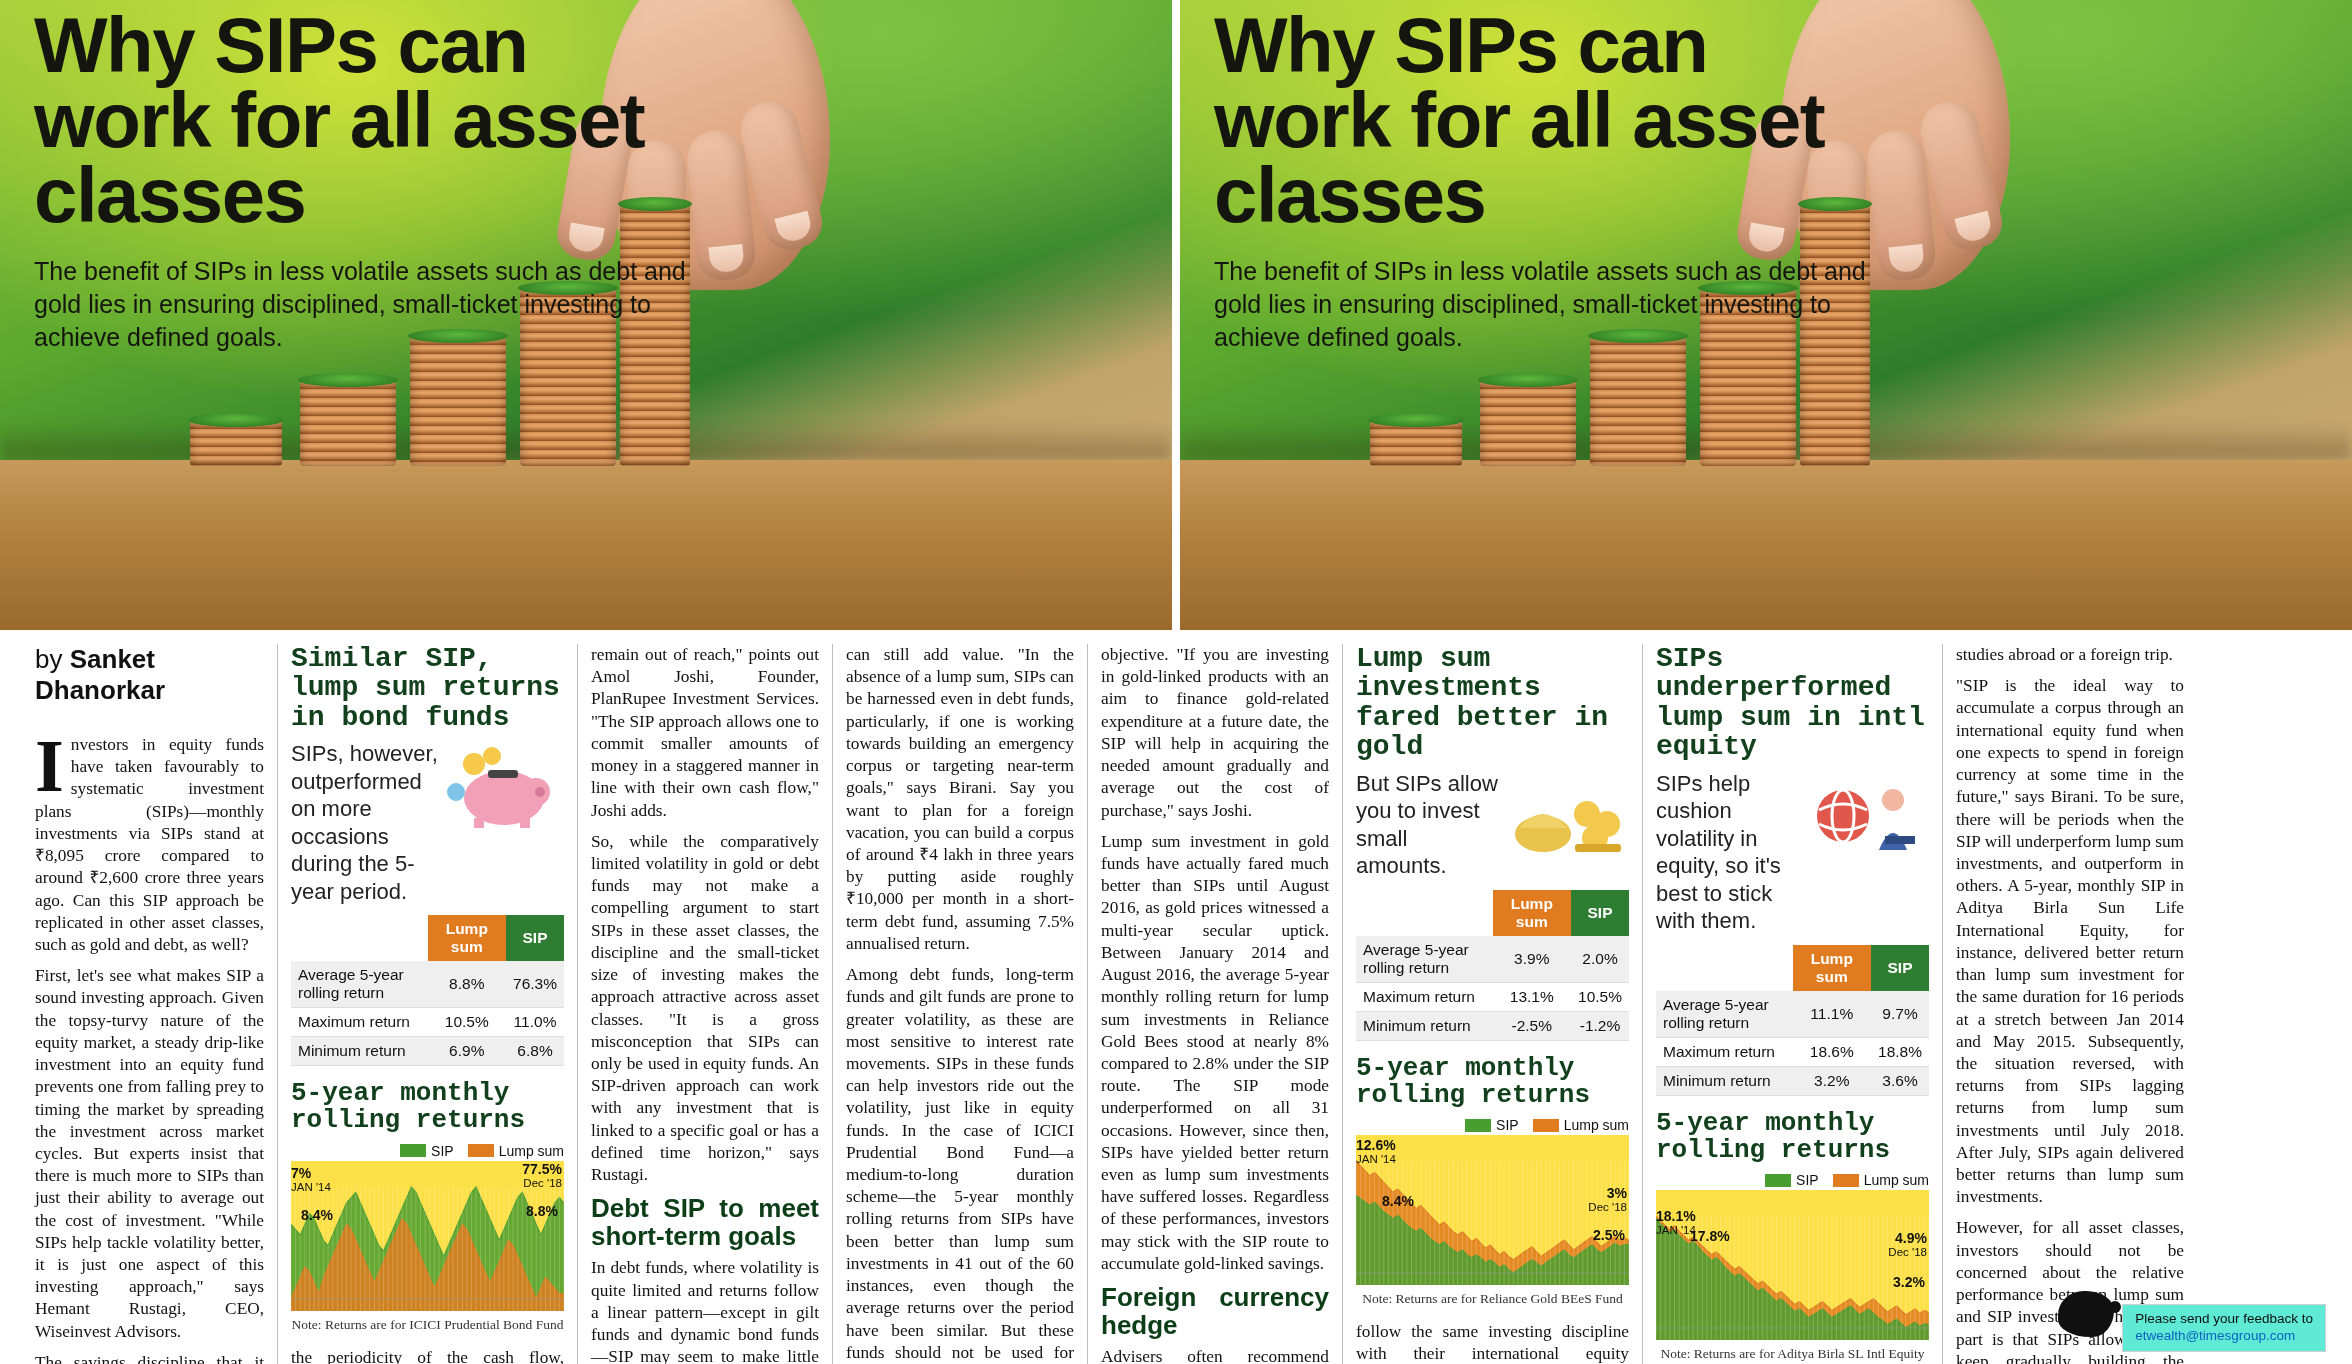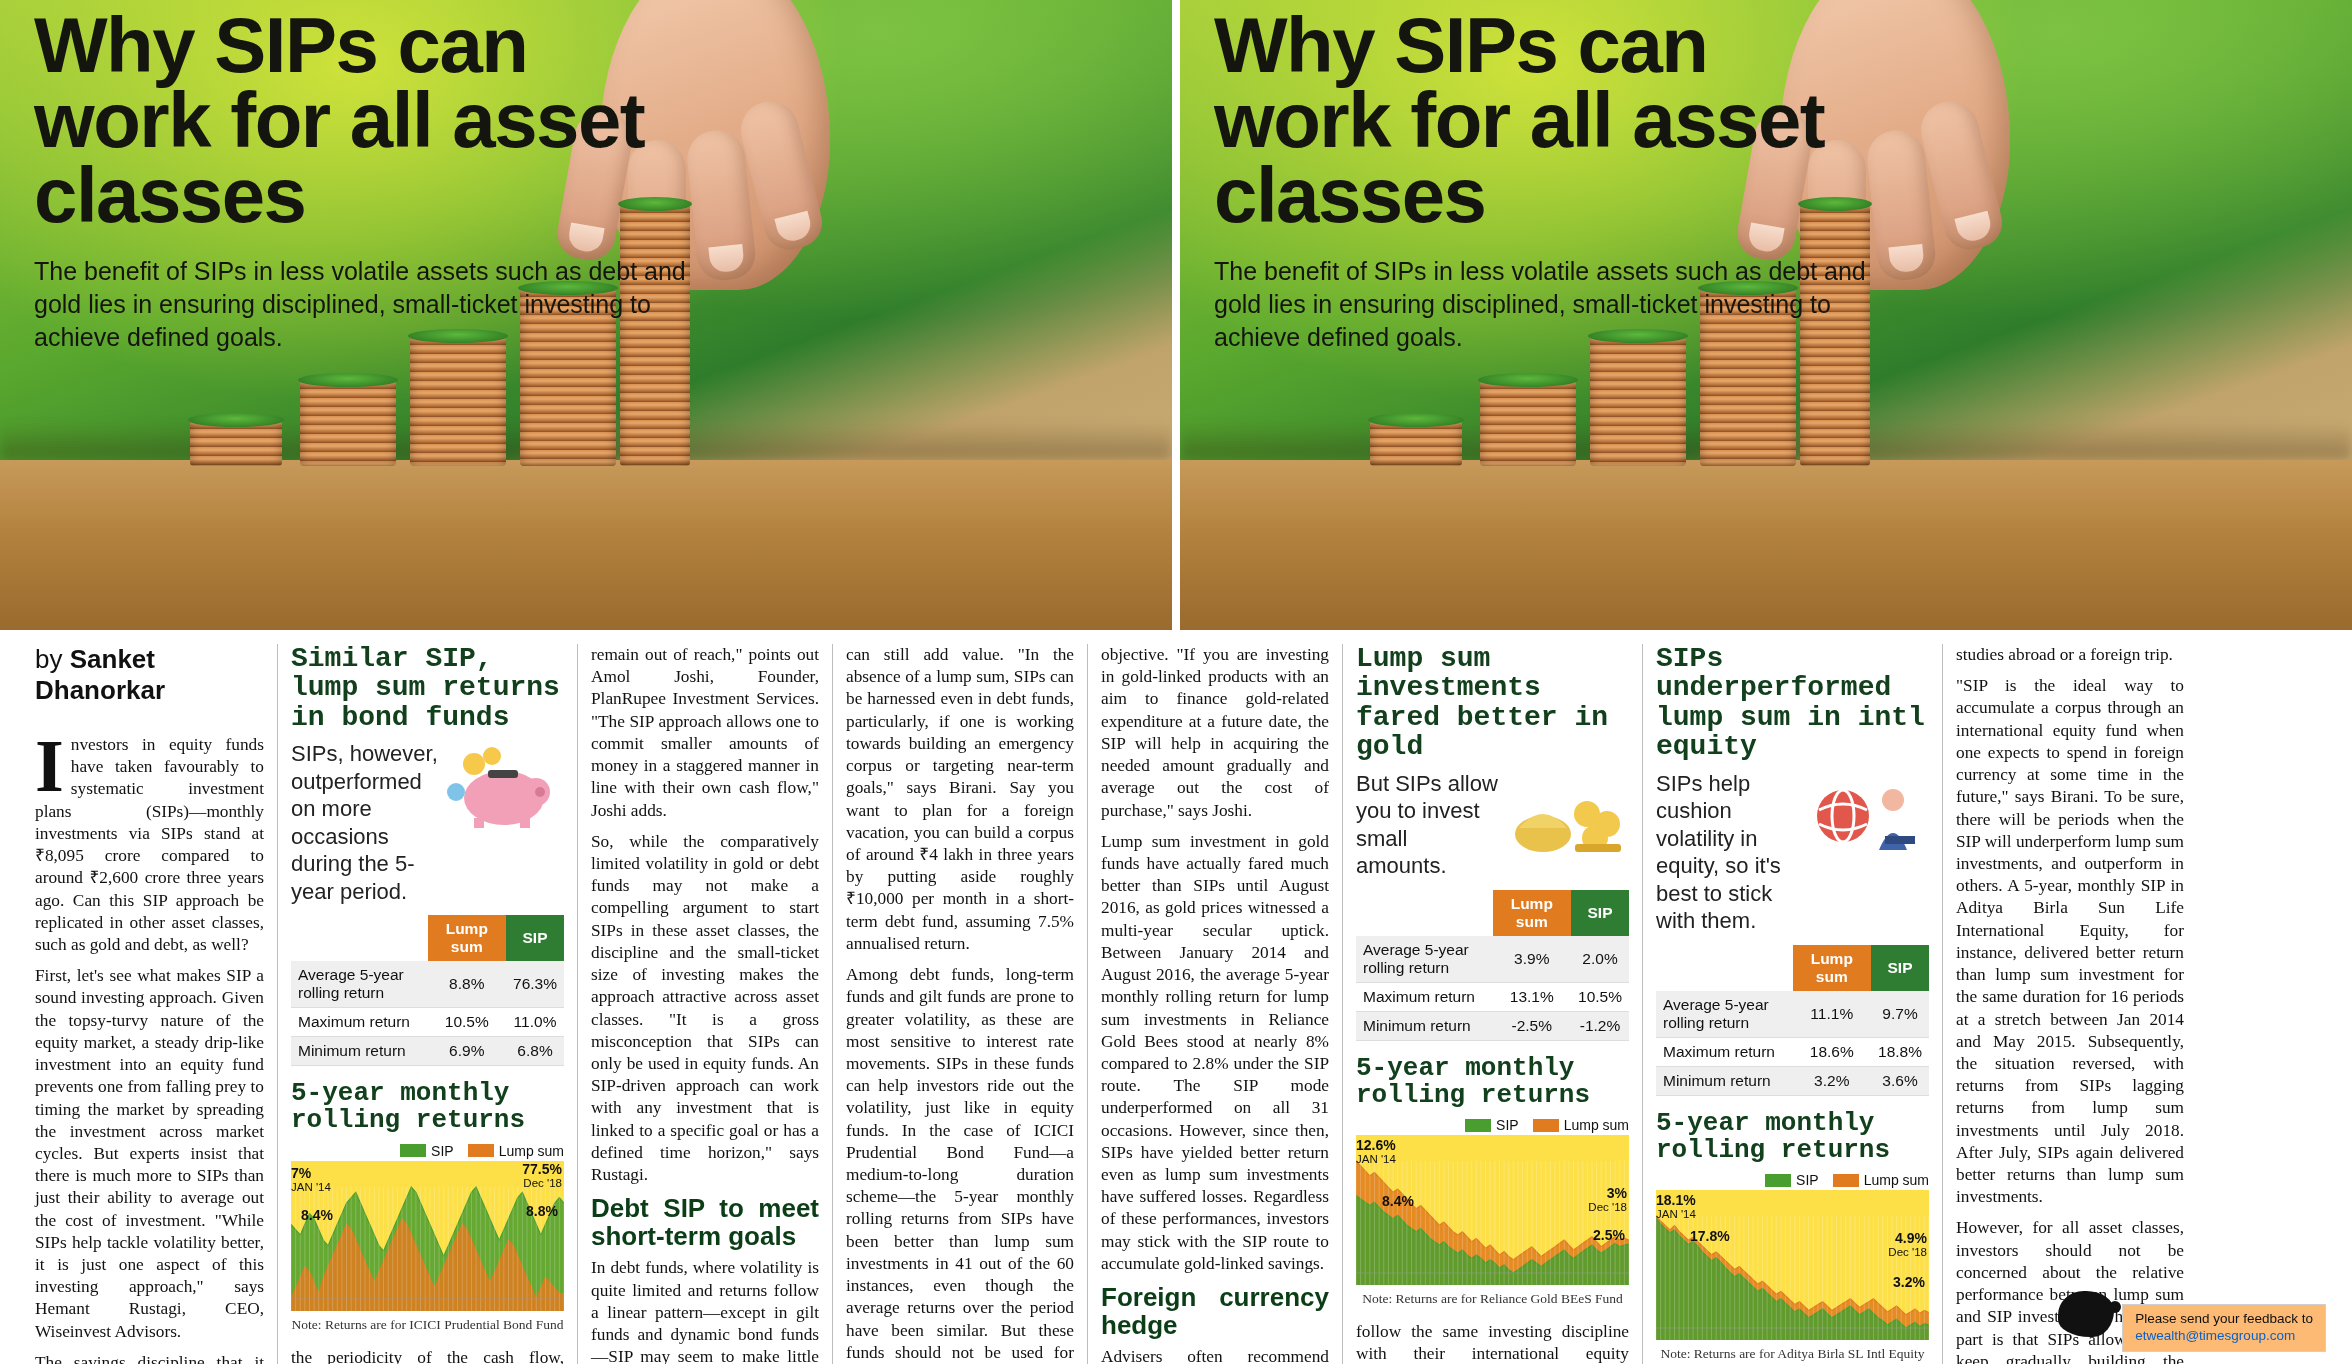--- a/index.html
+++ b/index.html
@@ -155,21 +155,21 @@
   .blot {
     width:56px; height:46px; background:#111;
     border-radius:48% 52% 40% 60% / 55% 45% 60% 40%;
     position:relative;
   }
   .blot:after {
     content:""; position:absolute; right:-7px; top:10px; width:12px; height:12px;
     background:#111; border-radius:50%;
   }
   .fbbox {
-    background:#fdba74; border:1px solid #cfcfcf; padding:6px 12px;
+    background:#5eead4; border:1px solid #cfcfcf; padding:6px 12px;
     font-family:"Liberation Sans", sans-serif; font-size:13.5px; line-height:1.25; color:#111;margin-top:28px;
   }
   .fbbox .mail { color:#0b61c4; }
 
   
   .illo { width:120px; height:92px; flex:0 0 auto; }
 </style>
 </head>
 <body>
 
@@ -715,21 +715,21 @@
               <line x1="264.40677966101697" y1="26" x2="264.40677966101697" y2="150" stroke="#ffffff" stroke-width="0.5" stroke-opacity="0.45"></line>
               <line x1="269.49152542372883" y1="26" x2="269.49152542372883" y2="150" stroke="#ffffff" stroke-width="0.5" stroke-opacity="0.45"></line>
               <line x1="274.5762711864407" y1="26" x2="274.5762711864407" y2="150" stroke="#ffffff" stroke-width="0.5" stroke-opacity="0.45"></line>
               <line x1="279.66101694915255" y1="26" x2="279.66101694915255" y2="150" stroke="#ffffff" stroke-width="0.5" stroke-opacity="0.45"></line>
               <line x1="284.7457627118644" y1="26" x2="284.7457627118644" y2="150" stroke="#ffffff" stroke-width="0.5" stroke-opacity="0.45"></line>
               <line x1="289.8305084745763" y1="26" x2="289.8305084745763" y2="150" stroke="#ffffff" stroke-width="0.5" stroke-opacity="0.45"></line>
               <line x1="294.91525423728814" y1="26" x2="294.91525423728814" y2="150" stroke="#ffffff" stroke-width="0.5" stroke-opacity="0.45"></line>
               <line x1="300" y1="26" x2="300" y2="150" stroke="#ffffff" stroke-width="0.5" stroke-opacity="0.45"></line>
               <line x1="0" y1="138" x2="300" y2="138" stroke="#999" stroke-width="0.6"></line>
             </svg>
-          <div class="anno" style="left:0; top:2px;">
+          <div class="anno" style="left:0; top:18px;">
             <span>18.1%</span>
             <span class="sml">JAN '14</span>
           </div>
           <div class="anno" style="left:34px; top:38px;">
             <span>17.8%</span>
           </div>
           <div class="anno" style="right:2px; top:40px; text-align:right;">
             <span>4.9%</span>
             <span class="sml">Dec '18</span>
           </div>

